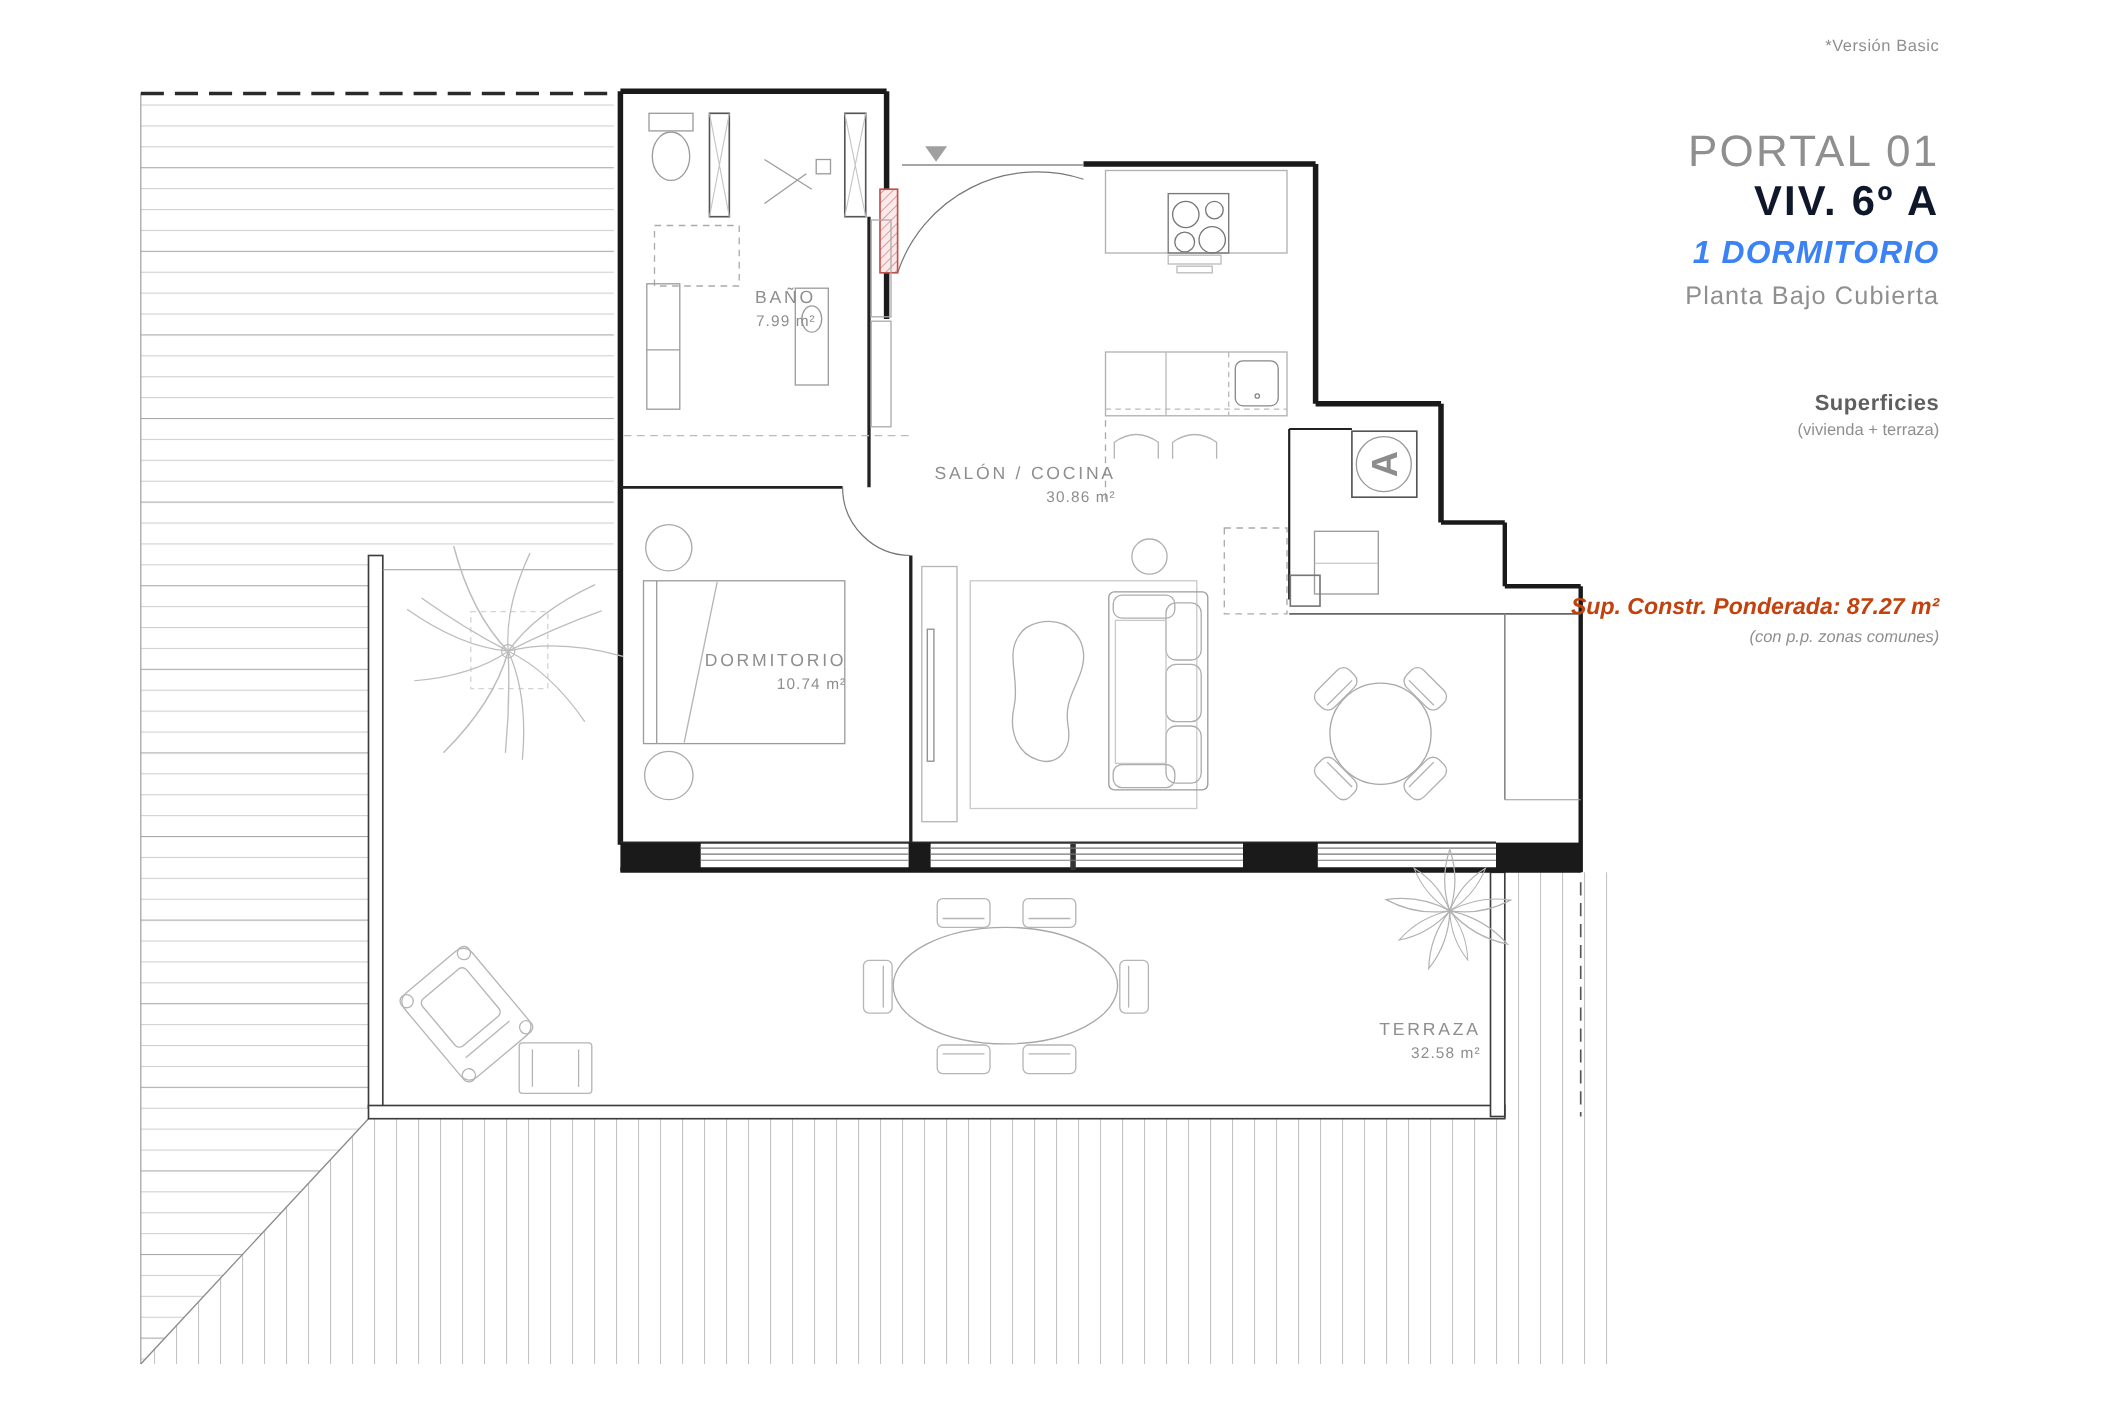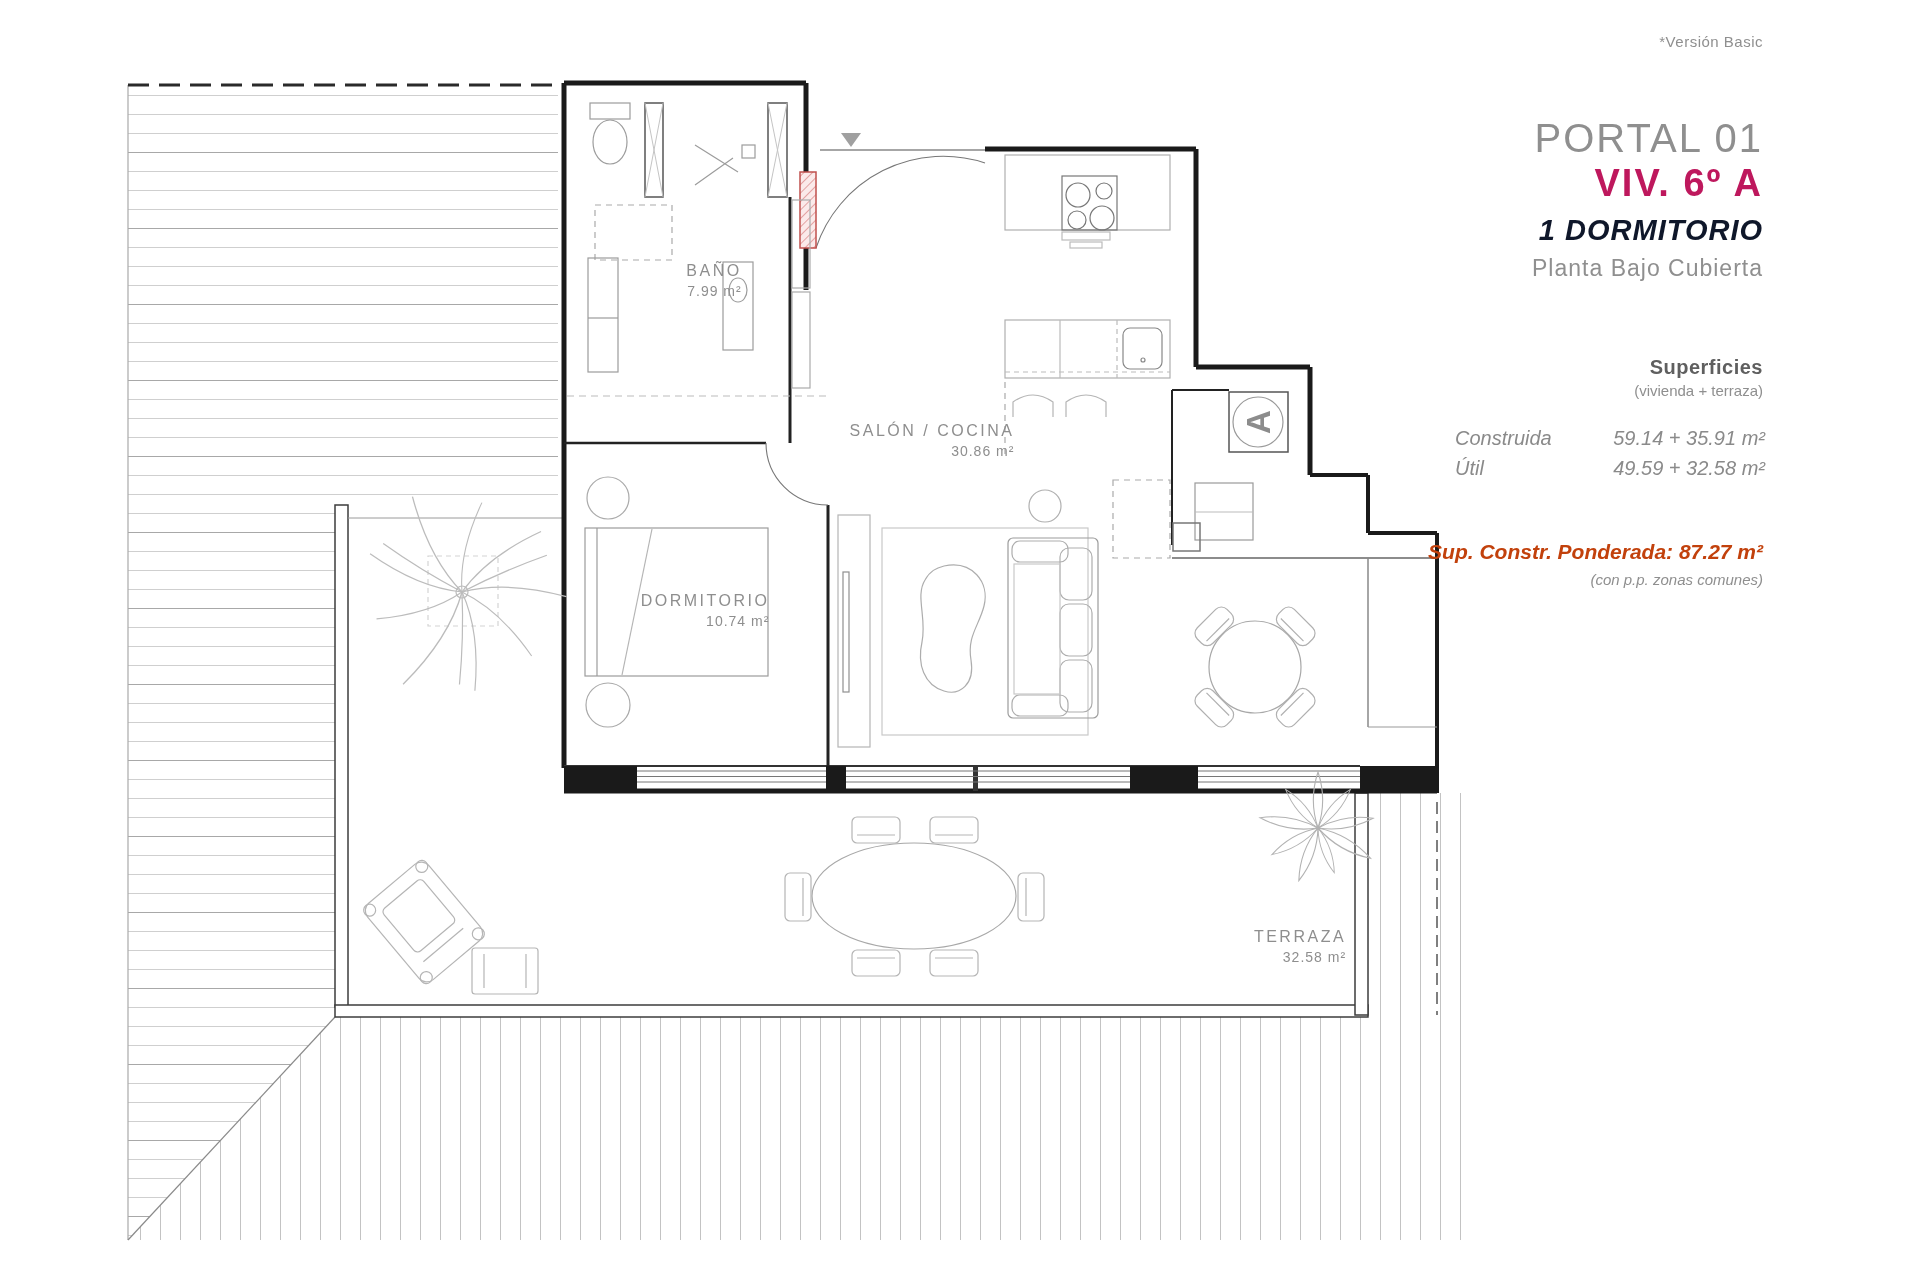--- a/index.html
+++ b/index.html
@@ -13,22 +13,22 @@
   .room-label .rarea{font-size:14px;letter-spacing:1px;margin-top:3px;white-space:nowrap;}
 
   
   .unit-marker-letter{position:absolute;left:1229px;top:392px;width:59px;height:60px;
     display:flex;align-items:center;justify-content:center;}
   .unit-marker-letter span{display:block;transform:rotate(-90deg);font-size:33px;font-weight:bold;color:#8c8c8c;}
 
   
   .version-note{position:absolute;right:157px;top:33px;font-size:15px;color:#8f8f8f;letter-spacing:.5px;}
   .portal{position:absolute;right:157px;top:116px;font-size:40px;color:#8f8f8f;letter-spacing:2px;}
-  .unit-title{position:absolute;right:157px;top:162px;font-size:38px;font-weight:bold;color:#be185d;letter-spacing:2px;}
-  .unit-type{position:absolute;right:157px;top:214px;font-size:29px;font-weight:bold;font-style:italic;color:#0f172a;letter-spacing:1px;}
+  .unit-title{position:absolute;right:157px;top:162px;font-size:38px;font-weight:bold;color:#0f172a;letter-spacing:2px;}
+  .unit-type{position:absolute;right:157px;top:214px;font-size:29px;font-weight:bold;font-style:italic;color:#3b82f6;letter-spacing:1px;}
   .floor-name{position:absolute;right:157px;top:255px;font-size:23px;color:#8f8f8f;letter-spacing:1px;}
   .surf-title{position:absolute;right:157px;top:356px;font-size:20px;font-weight:bold;color:#5f5f5f;letter-spacing:.5px;margin-left:44px;}
   .surf-sub{position:absolute;right:157px;top:382px;font-size:15px;color:#8f8f8f;}
   .surf-rows{position:absolute;left:1455px;top:427px;width:310px;font-size:20px;font-style:italic;color:#8a8a8a;}
   .surf-row{display:flex;justify-content:space-between;margin-bottom:7px;}
   .ponderada{position:absolute;right:157px;top:540px;font-size:21px;font-weight:bold;font-style:italic;color:#c2410c;}
   .ponderada-note{position:absolute;right:157px;top:571px;font-size:15px;font-style:italic;color:#8f8f8f;}
 </style>
 </head>
 <body>
@@ -290,26 +290,16 @@
   <span>A</span>
 </div>
 
 <div class="version-note">*Versión Basic</div>
 <div class="portal">PORTAL 01</div>
 <div class="unit-title">VIV. 6º A</div>
 <div class="unit-type">1 DORMITORIO</div>
 <div class="floor-name">Planta Bajo Cubierta</div>
 <div class="surf-title">Superficies</div>
 <div class="surf-sub">(vivienda + terraza)</div>
-<div class="surf-rows">
-  <div class="surf-row">
-    <span>Construida</span>
-    <span>59.14 + 35.91 m²</span>
-  </div>
-  <div class="surf-row">
-    <span>Útil</span>
-    <span>49.59 + 32.58 m²</span>
-  </div>
-</div>
 <div class="ponderada">Sup. Constr. Ponderada: 87.27 m²</div>
 <div class="ponderada-note">(con p.p. zonas comunes)</div>
 
 </div>
 
 </body></html>

